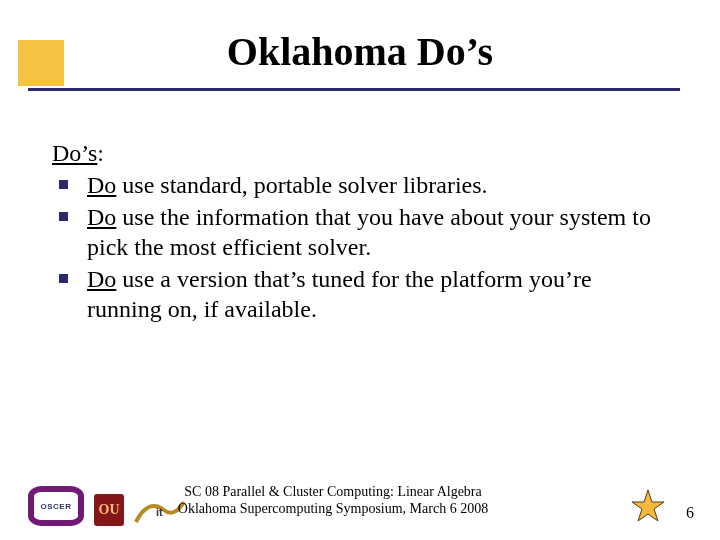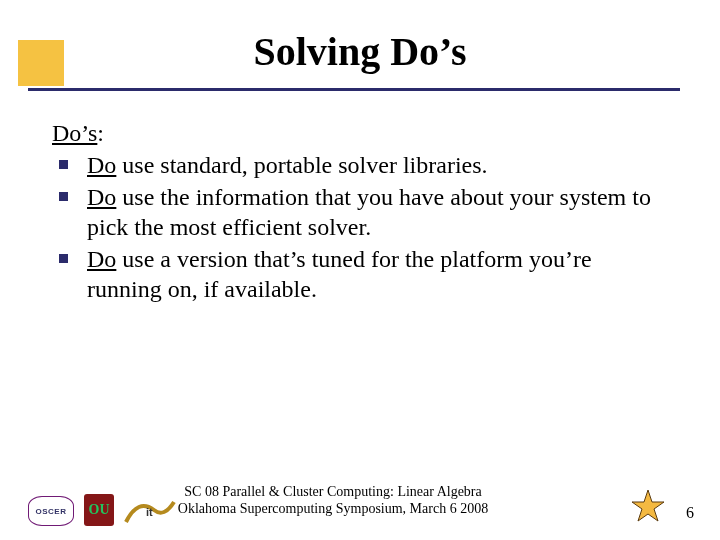--- a/index.html
+++ b/index.html
@@ -49,20 +49,21 @@
   .body {
     position: absolute;
     left: 52px;
     top: 118px;
     width: 618px;
     font-size: 24px;
     line-height: 1.25;
   }
   .body .heading {
     margin-bottom: 2px;
+    margin-top: 20px;
   }
   .body .heading .do-h {
     text-decoration: underline;
   }
   .bullets {
     list-style: none;
     padding: 0;
     margin: 1px;
   }
   .bullets li {
@@ -112,33 +113,33 @@
     gap: 10px;
   }
   .logo {
     display: inline-flex;
     align-items: center;
     justify-content: center;
   }
   .logo-oscer {
     width: 44px;
     height: 28px;
-    border: 1px solid #701a75;
+    border: 6px solid #701a75;
     border-radius: 14px / 10px;
     font-size: 8px;
     font-family: Arial, sans-serif;
     color: #336;
     font-weight: bold;
     letter-spacing: 0.5px;
   }
   .logo-ou {
     width: 30px;
     height: 32px;
     background: #841617;
-    color: #22c55e;
+    color: #fdba74;
     font-size: 14px;
     font-weight: bold;
     font-family: Georgia, serif;
     border-radius: 3px;
   }
   .logo-it {
     width: 52px;
     height: 30px;
     font-family: Arial, sans-serif;
   }
@@ -150,21 +151,21 @@
     height: 36px;
   }
 </style>
 </head>
 <body>
 
 <div class="slide">
 
   <div class="corner-box"></div>
 
-  <div class="title">Solving Do’s</div>
+  <div class="title">Oklahoma Do’s</div>
 
   <div class="hr-line"></div>
 
   <div class="body">
     <div class="heading">
       <span class="do-h">Do’s</span><span>:</span>
     </div>
     <ul class="bullets">
       <li>
         <span class="sqbullet"></span>

